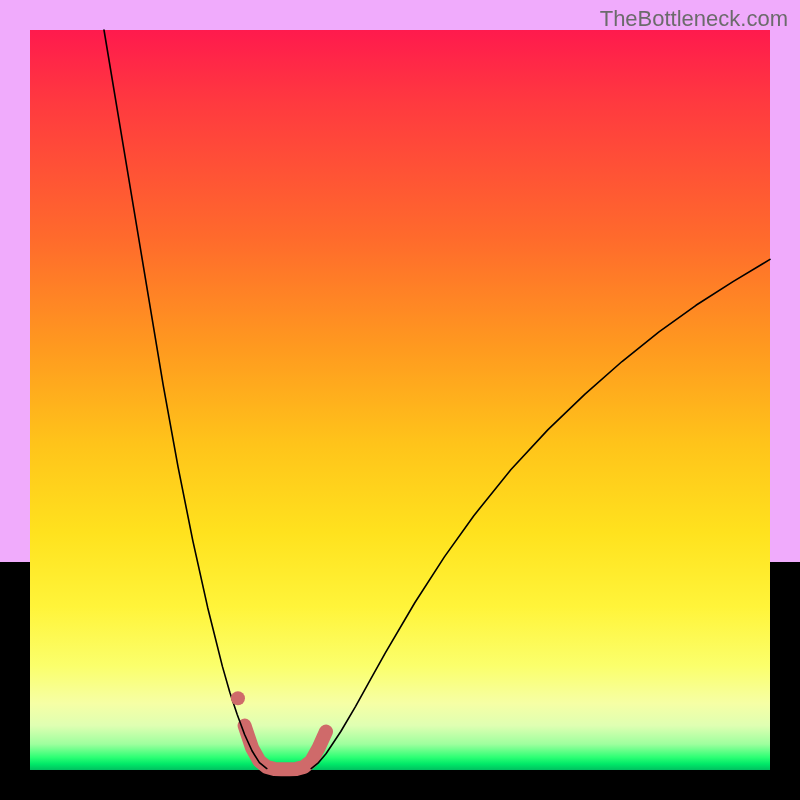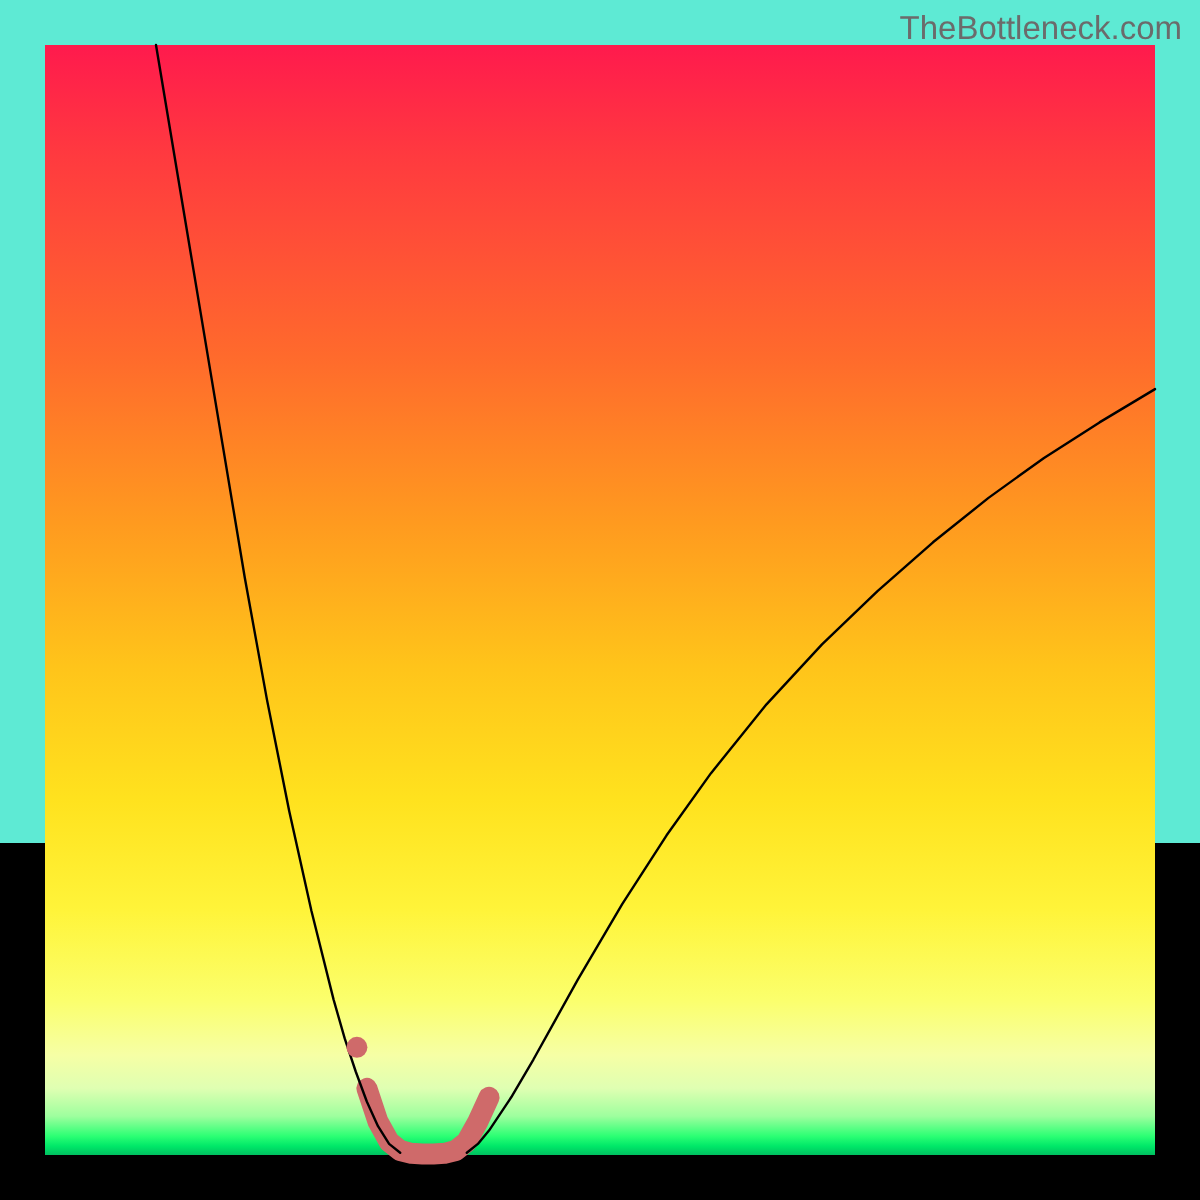--- a/index.html
+++ b/index.html
@@ -10,21 +10,21 @@
     background: #000;
     font-family: Arial, Helvetica, sans-serif;
     overflow: hidden;
   }
   .frame {
     position: absolute;
     left: 0;
     top: 0;
     width: 800px;
     height: 562px;
-    background: #5eead4;
+    background: #f0abfc;
   }
   .plot-area {
     position: absolute;
     left: 30px;
     top: 30px;
     width: 740px;
     height: 740px;
     
     background: linear-gradient(
       to bottom,

